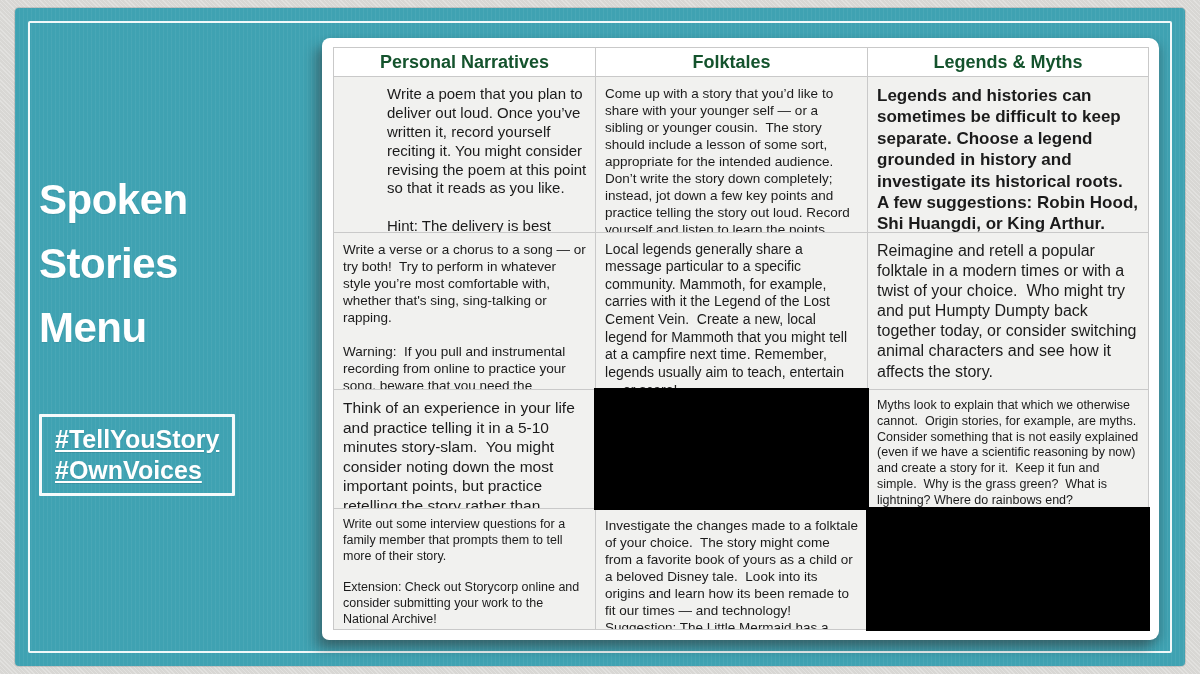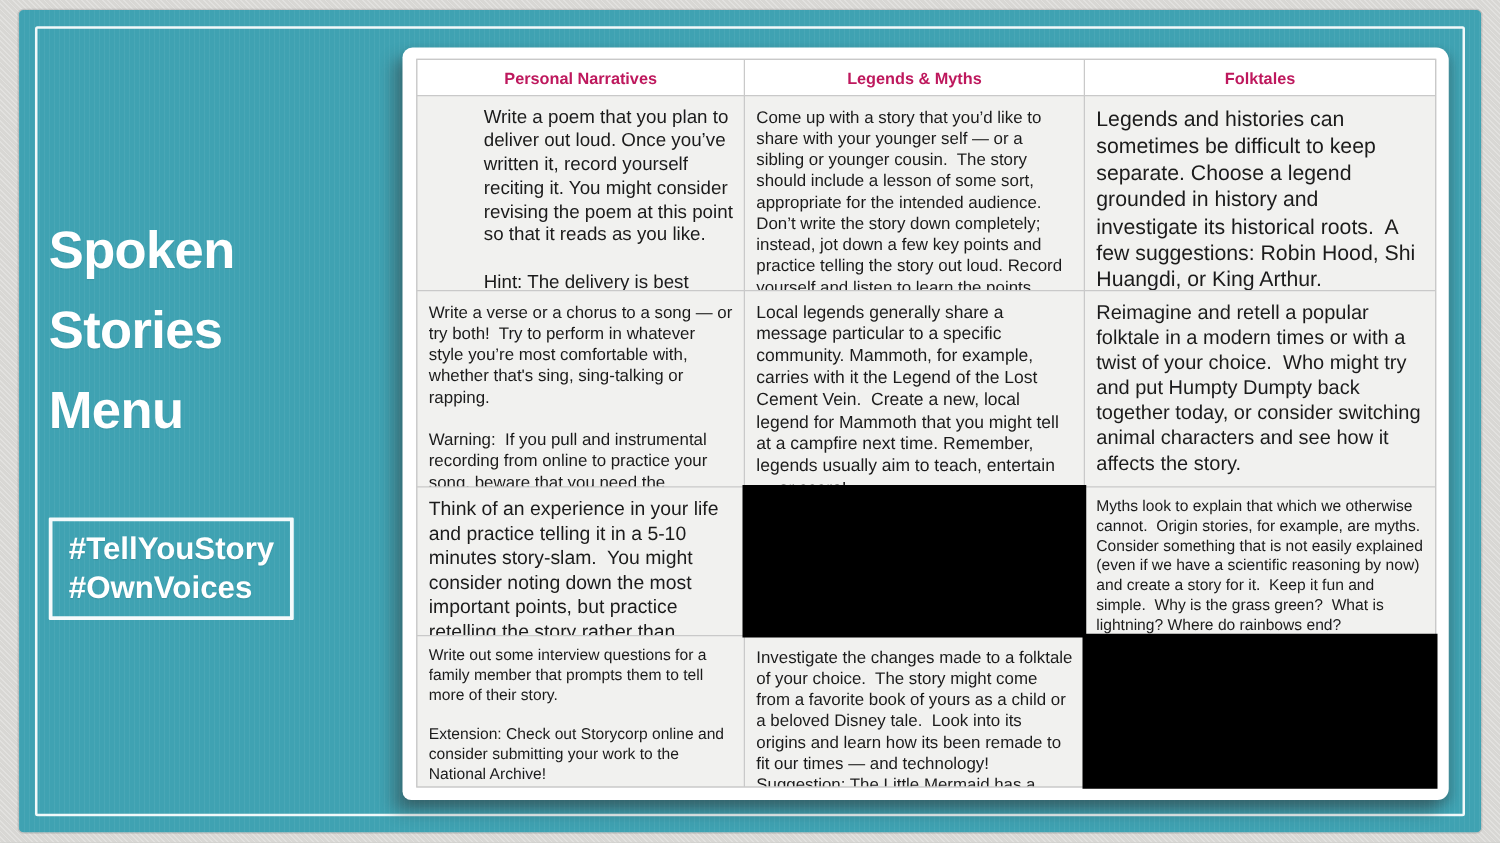--- a/index.html
+++ b/index.html
@@ -17,35 +17,35 @@
     border-radius:4px; box-shadow:0 0 0 1px rgba(120,120,118,.25);}
   .sketch-border{position:absolute;left:13px;top:13px;right:13px;bottom:13px;
     border:2px solid rgba(255,255,255,.93); border-radius:2px; pointer-events:none;}
   
   .left-panel{position:absolute;left:24px;top:160px;width:280px;text-align:left;color:var(--white);}
   .title{font-weight:bold;font-size:42px;line-height:64px;letter-spacing:-.5px;
     text-shadow:0 1px 1px rgba(0,0,0,.08);}
   .title span{display:block;}
   .hashtag-box{display:inline-block;margin-top:54px;border:3px solid rgba(255,255,255,.95);
     padding:7px 13px;font-weight:bold;font-size:25px;line-height:31px;
-    text-shadow:0 1px 1px rgba(0,0,0,.10); border-radius:1px;}
+    text-shadow:0 1px 1px rgba(0,0,0,.10); border-radius:1px;text-decoration:underline;}
   
   .table-frame{position:absolute;left:307px;top:30px;width:837px;height:602px;
     background:var(--white); padding:9px 10px 10px 11px;
     border-radius:8px 10px 9px 7px;
     box-shadow:-7px 9px 12px rgba(45,45,45,.40), 3px 4px 8px rgba(45,45,45,.22);}
   .grid{display:grid;width:100%;height:100%;
     grid-template-columns:262fr 272fr 281fr;
     grid-template-rows:28px 156fr 158fr 119fr 121fr;
     gap:1px; background:var(--grid-line); border:1px solid var(--grid-line);}
   .hcell{background:var(--header-bg);display:flex;align-items:center;justify-content:center;
-    font-weight:bold;font-size:13px;color:#be185d;}
+    font-weight:bold;font-size:18px;color:#14532d;}
   .cell{background:var(--cell-bg); color:var(--text); padding:8px 8px 6px 9px; overflow:hidden;}
   .cell-text{white-space:pre-wrap; line-height:1.26;}
-  .fs17{font-size:17px;} .fs16{font-size:16px;} .fs155{font-size:15.5px;}
+  .fs17{font-size:17px;font-weight:bold;} .fs16{font-size:16px;} .fs155{font-size:15.5px;}
   .fs15{font-size:15px;margin-left:44px;} .fs14{font-size:14px;} .fs135{font-size:13.5px;}
   .fs125{font-size:12.5px;}
   .redacted{background:var(--redaction); position:relative; z-index:2;
     box-shadow:0 0 0 2px var(--redaction);}
 </style>
 </head>
 <body>
 
 <div class="stage">
   <div class="teal-card">
@@ -60,22 +60,22 @@
       <div class="hashtag-box">
         <div>#TellYouStory</div>
         <div>#OwnVoices</div>
       </div>
     </div>
 
     <div class="table-frame">
       <div class="grid">
 
         <div class="hcell">Personal Narratives</div>
+        <div class="hcell">Folktales</div>
         <div class="hcell">Legends &amp; Myths</div>
-        <div class="hcell">Folktales</div>
 
         <div class="cell">
           <div class="cell-text fs15">Write a poem that you plan to deliver out loud. Once you’ve written it, record yourself reciting it. You might consider revising the poem at this point so that it reads as you like.
 
 Hint: The delivery is best once you have memorized the piece.</div>
         </div>
         <div class="cell">
           <div class="cell-text fs135">Come up with a story that you’d like to share with your younger self — or a sibling or younger cousin.  The story should include a lesson of some sort, appropriate for the intended audience.  Don’t write the story down completely; instead, jot down a few key points and practice telling the story out loud. Record yourself and listen to learn the points you’d like to improve.</div>
         </div>
         <div class="cell">

